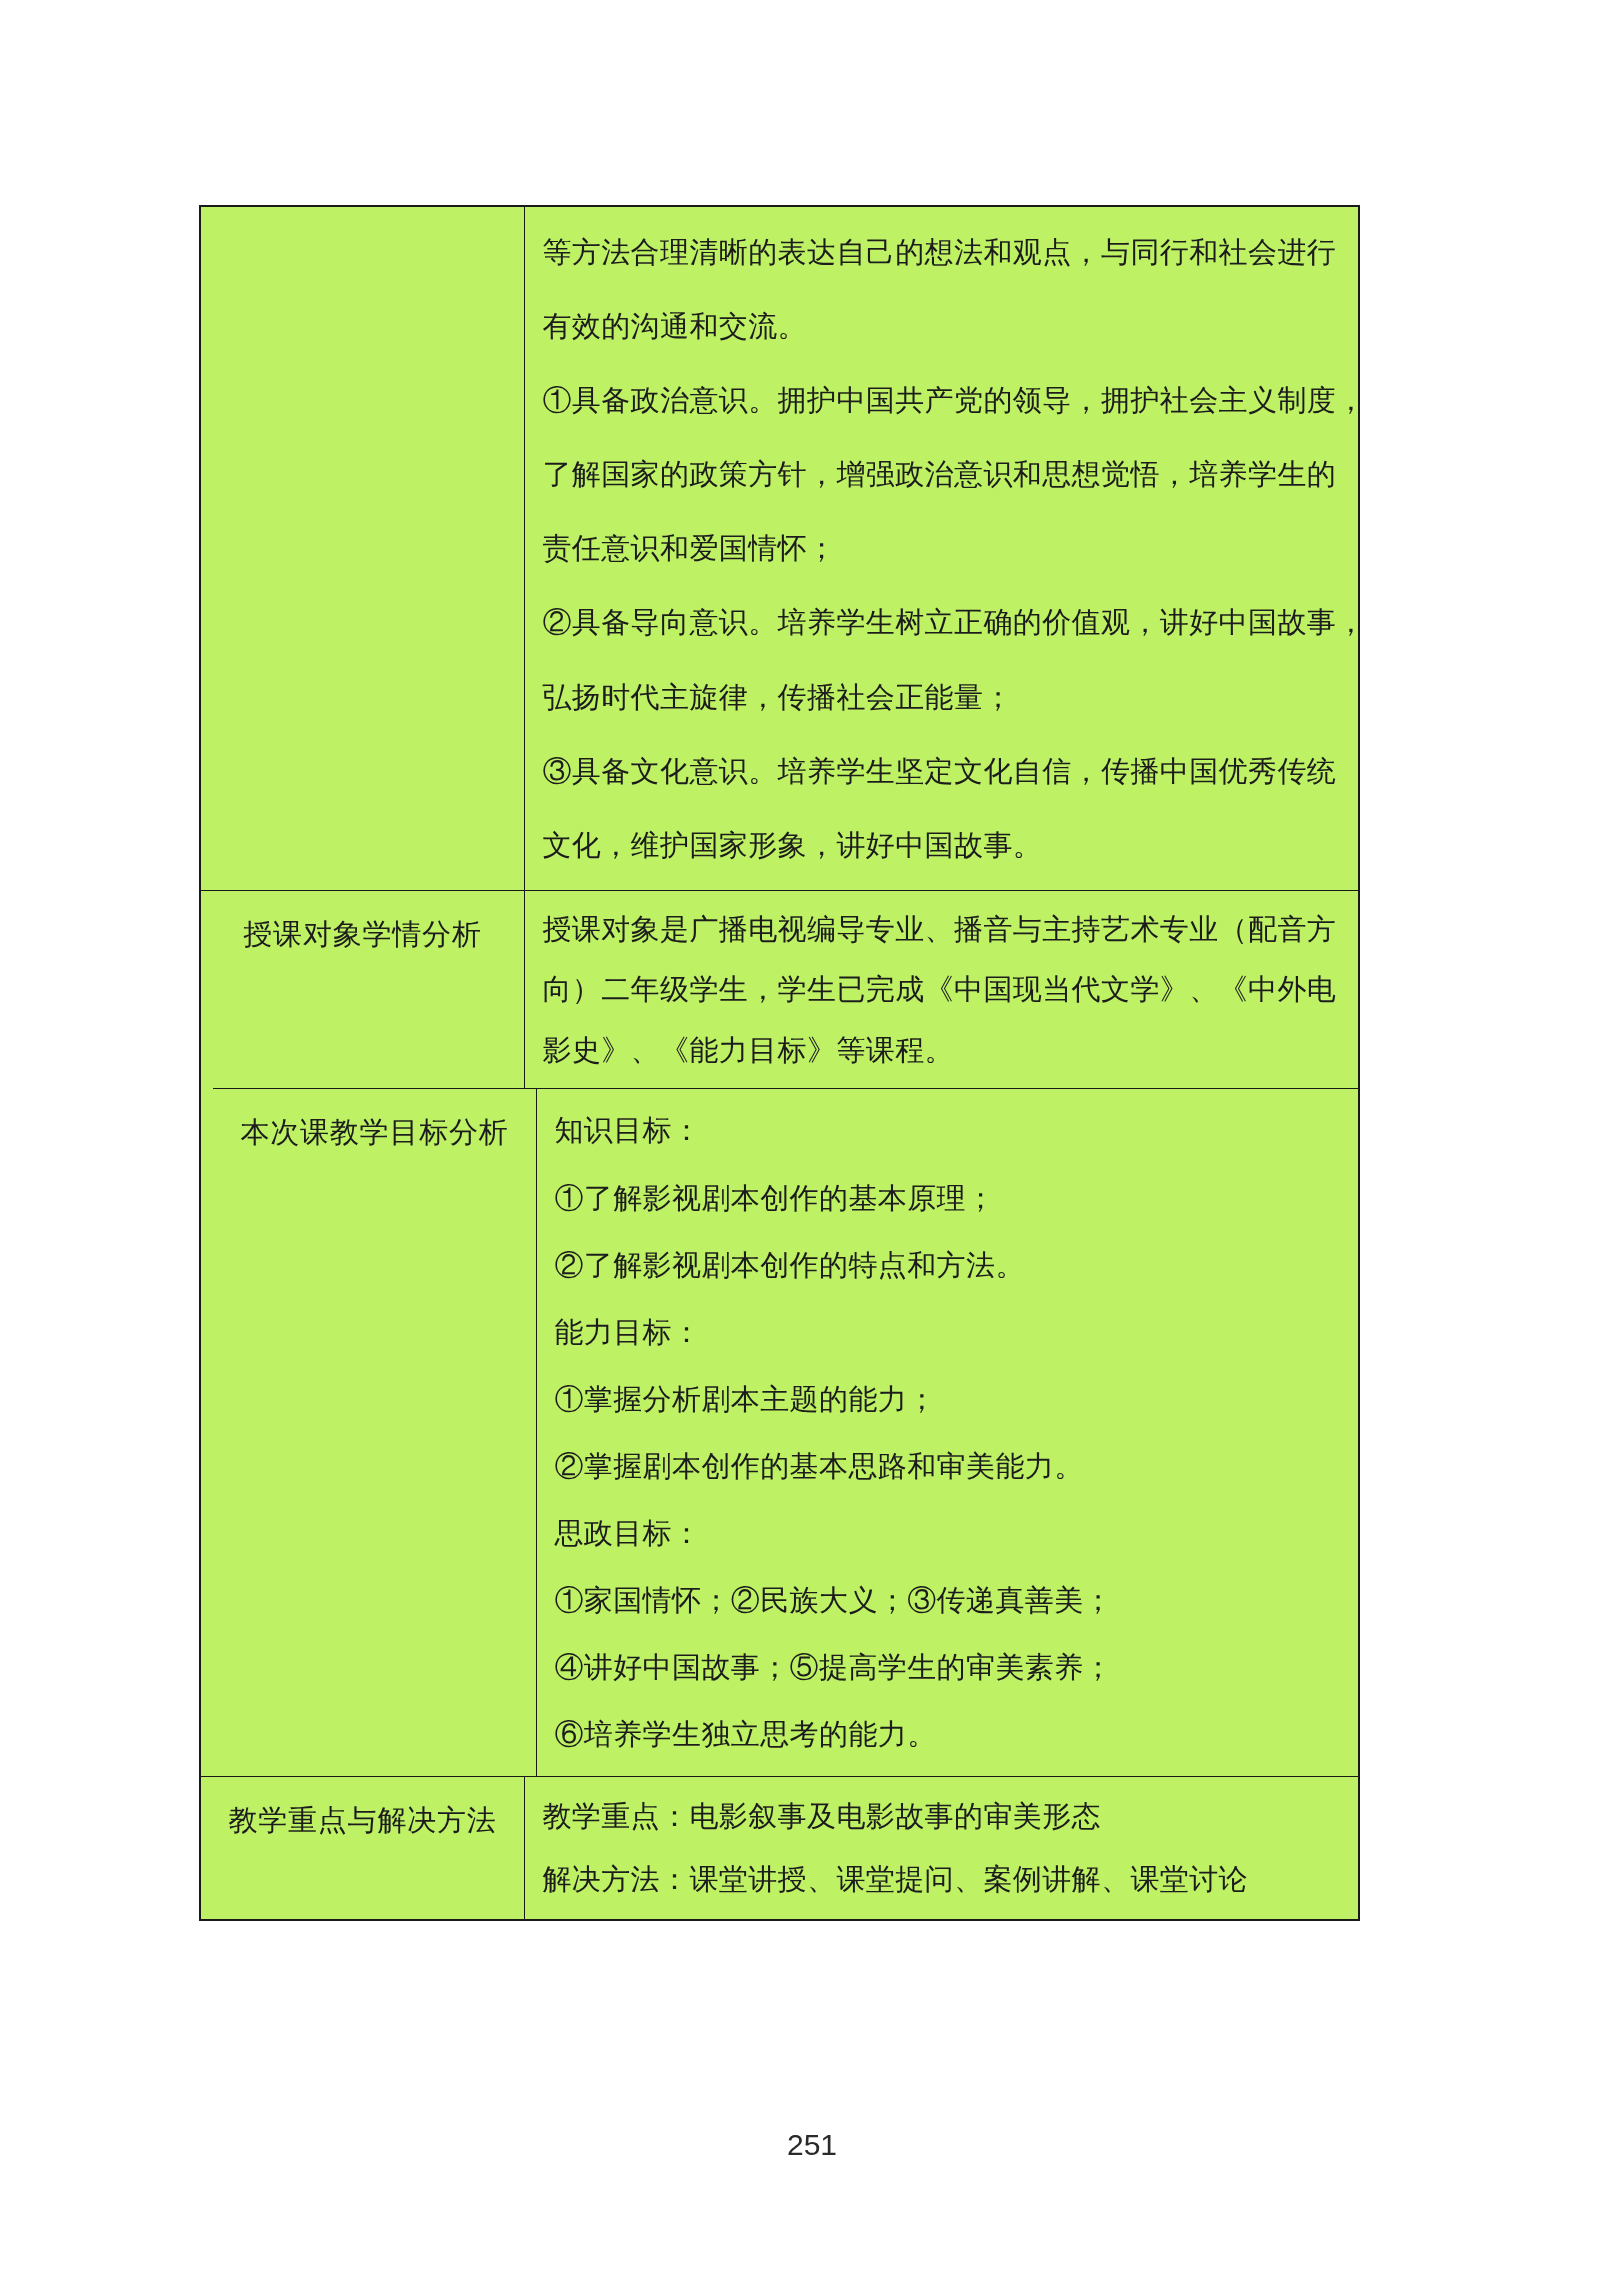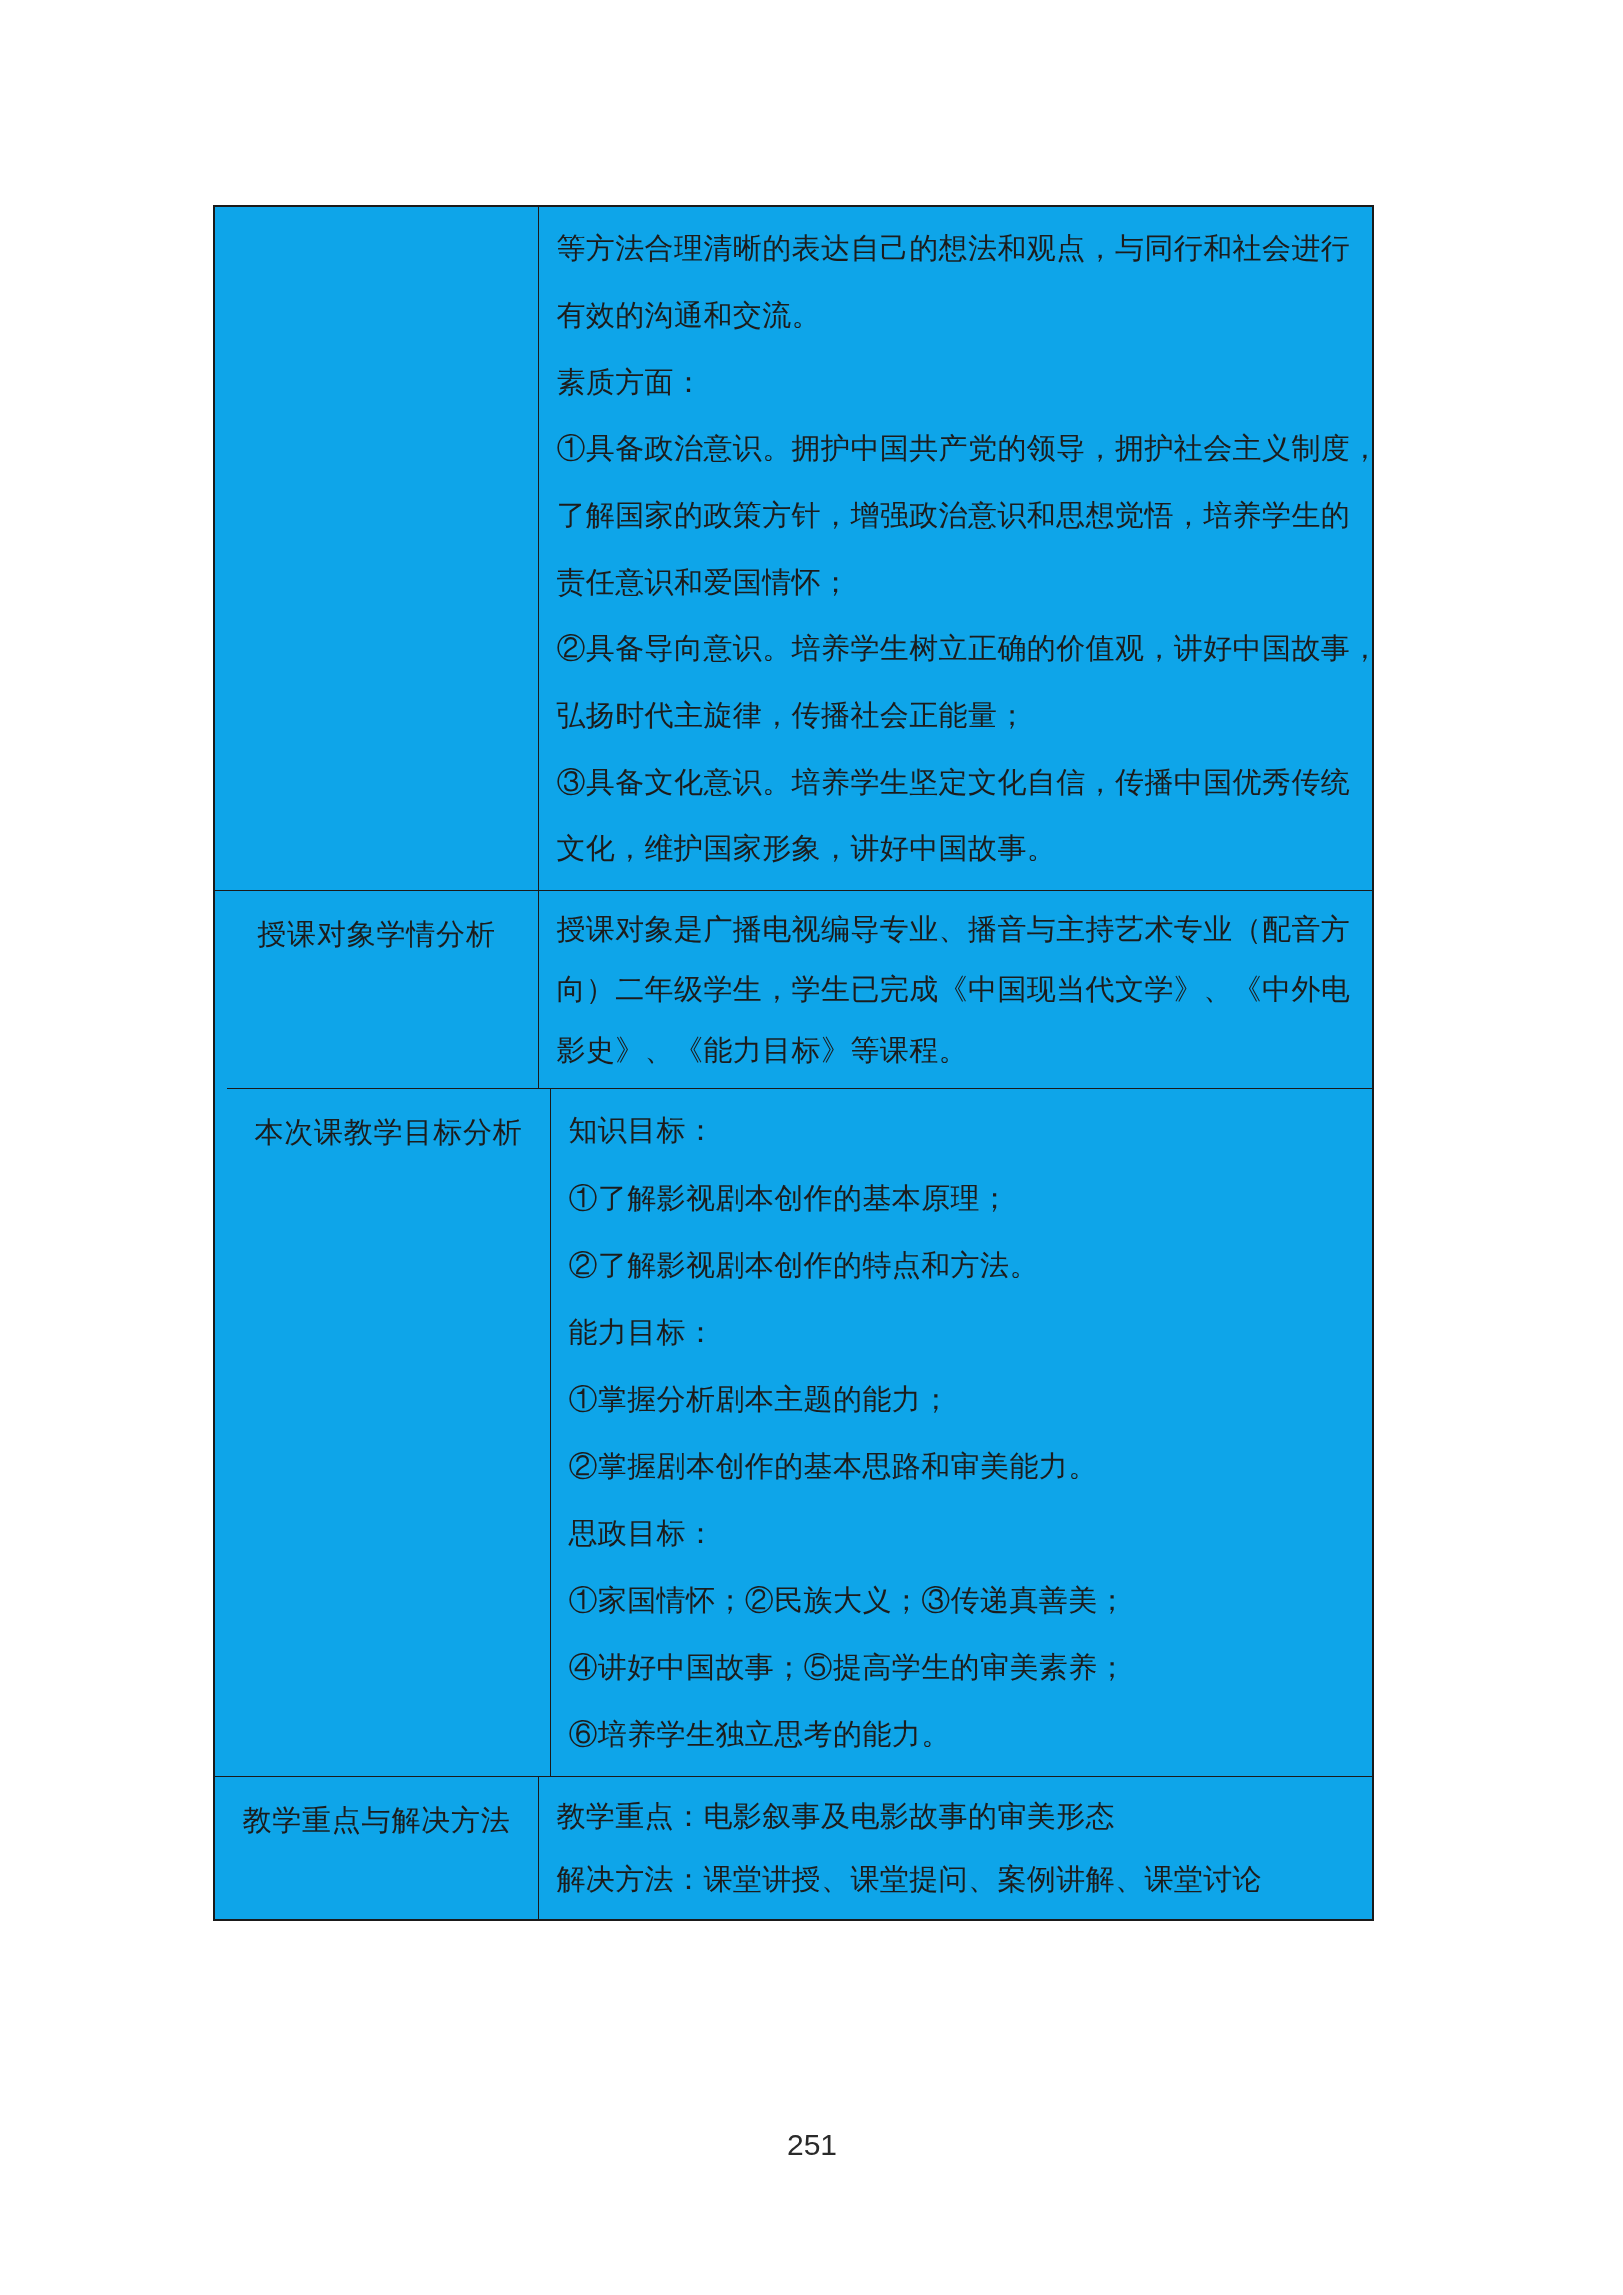--- a/index.html
+++ b/index.html
@@ -10,26 +10,26 @@
   body {
     position: relative;
     width: 1624px;
     height: 2295px;
     font-family: "Liberation Serif", serif;
     color: #1c1c1c;
     overflow: hidden;
   }
   .doc-table {
     position: absolute;
-    left: 213px;
+    left: 199px;
     top: 205px;
     width: 1161px;
     border: 2.4px solid #1a1a1a;
     box-sizing: border-box;
-    background: #0ea5e9;
+    background: #bef264;
   }
   .row {
     display: flex;
     border-top: 1.6px solid #1a1a1a;
     box-sizing: border-box;
   }
   .row:first-child { border-top: none; }
   .row-0 { height: 683px; }
   .row-1 { height: 198px; }
   .row-2 { height: 688px; margin-left: 12px; }
@@ -76,21 +76,20 @@
 </style>
 </head>
 <body>
 
 <div class="doc-table" id="lesson-table">
     <div class="row row-0">
       <div class="label-cell"></div>
       <div class="content-cell">
         <div class="content-line">等方法合理清晰的表达自己的想法和观点，与同行和社会进行</div>
         <div class="content-line">有效的沟通和交流。</div>
-        <div class="content-line">素质方面：</div>
         <div class="content-line">①具备政治意识。拥护中国共产党的领导，拥护社会主义制度，</div>
         <div class="content-line">了解国家的政策方针，增强政治意识和思想觉悟，培养学生的</div>
         <div class="content-line">责任意识和爱国情怀；</div>
         <div class="content-line">②具备导向意识。培养学生树立正确的价值观，讲好中国故事，</div>
         <div class="content-line">弘扬时代主旋律，传播社会正能量；</div>
         <div class="content-line">③具备文化意识。培养学生坚定文化自信，传播中国优秀传统</div>
         <div class="content-line">文化，维护国家形象，讲好中国故事。</div>
       </div>
     </div>
     <div class="row row-1">

